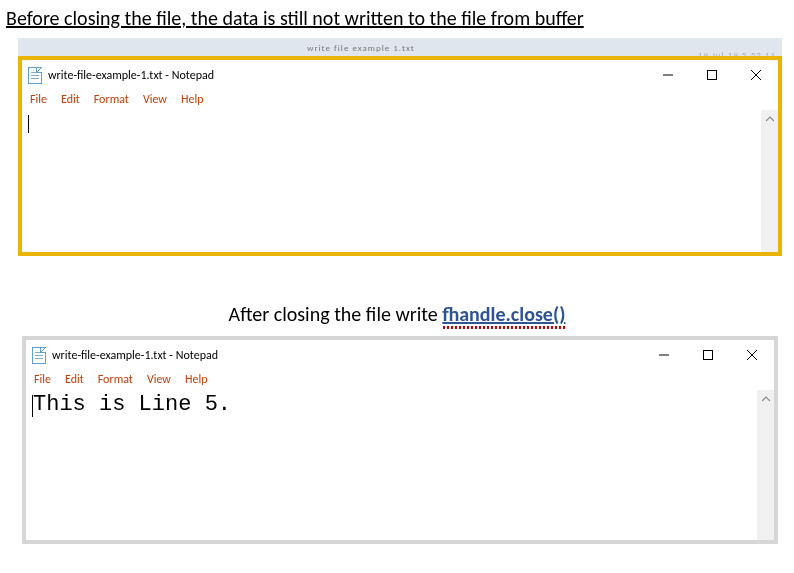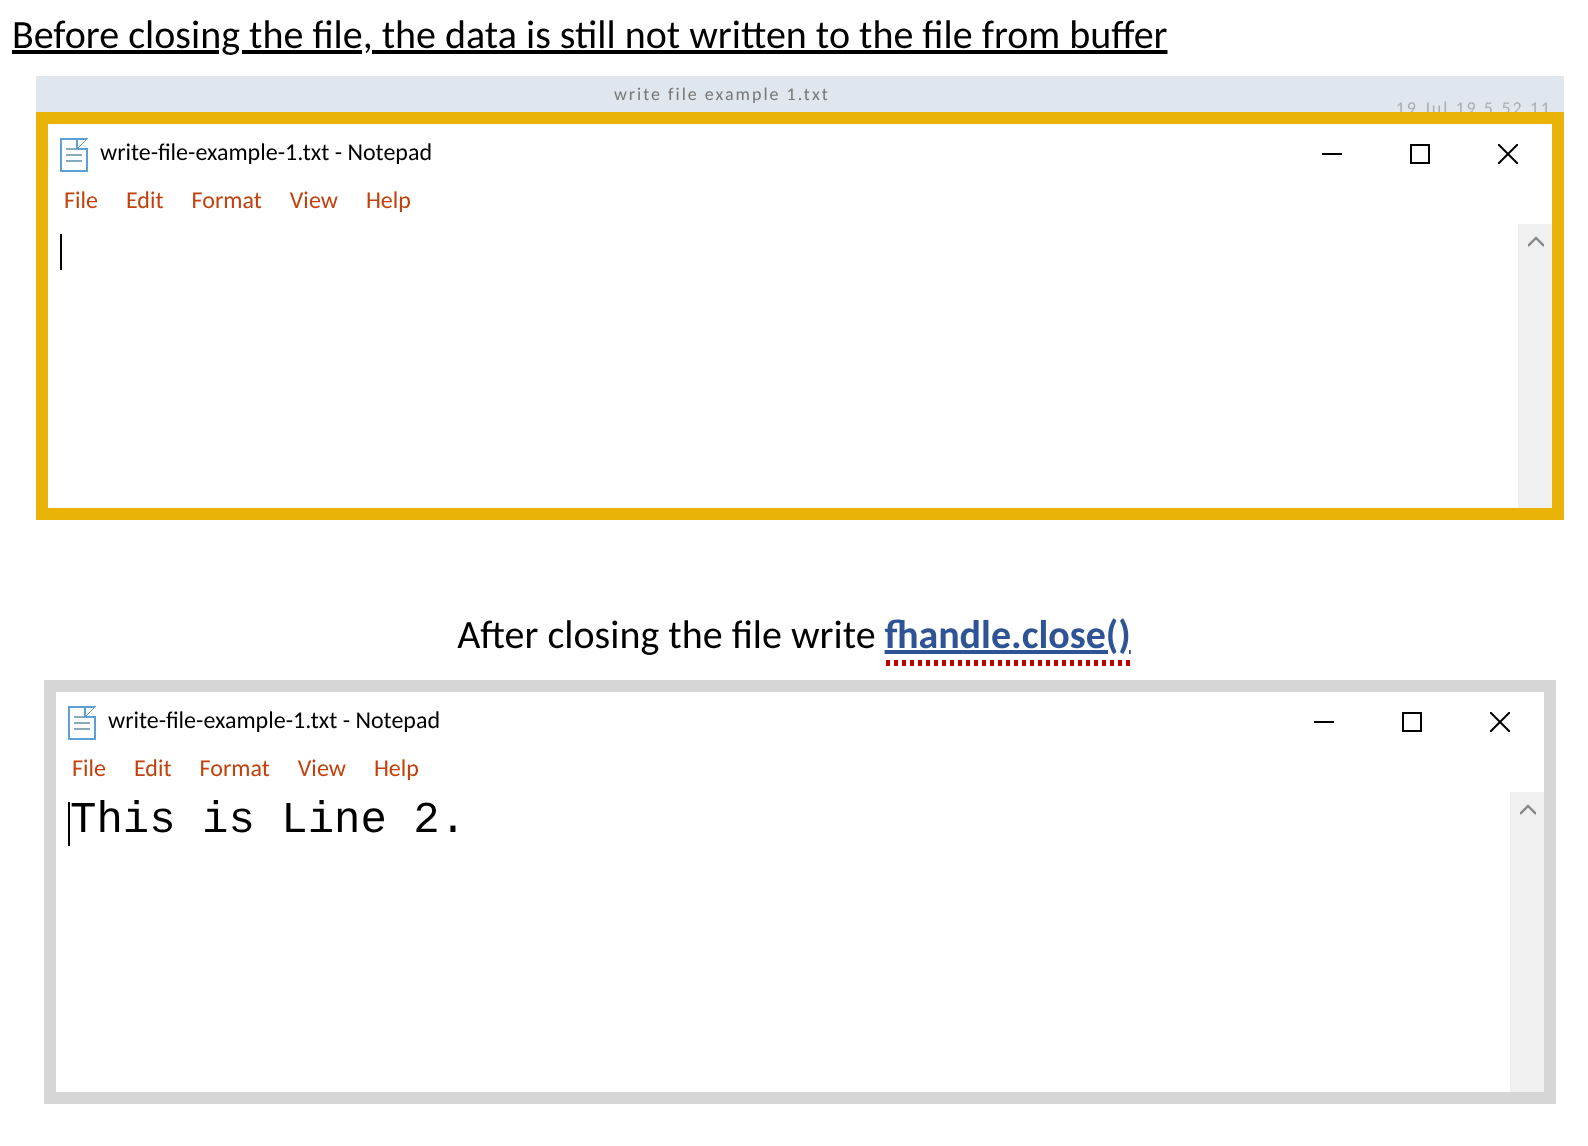--- a/index.html
+++ b/index.html
@@ -44,21 +44,21 @@
       color: #777;
       display: flex;
       align-items: center;
       padding: 0 6px;
       justify-content: space-between;
       letter-spacing: 1px;
       overflow: hidden;
     }
     .frame-decor-top .right { opacity: .5; margin-top: 15px; }
     .notepad-window {
-      border: 6px solid #eab308;
+      border: 4px solid #eab308;
       background: #fff;
     }
     .titlebar {
       display: flex;
       align-items: center;
       height: 30px;
       padding-left: 6px;
     }
     .doc-icon {
       width: 14px; height: 17px;
@@ -240,21 +240,21 @@
       </div>
     </div>
     <div class="menubar">
       <span>File</span>
       <span>Edit</span>
       <span>Format</span>
       <span>View</span>
       <span>Help</span>
     </div>
     <div class="content-wrap">
-      <div class="content-area content-filled"><span class="caret-filled"></span><span>This is Line 2.</span></div>
+      <div class="content-area content-filled"><span class="caret-filled"></span><span>This is Line 5.</span></div>
       <div class="vscroll">
         <div class="arrow">
           <svg viewBox="0 0 8 8">
               <polyline points="0,6 4,2 8,6" fill="none" stroke="#888" stroke-width="1.2"></polyline>
             </svg>
         </div>
       </div>
     </div>
   </div>
 </div>

